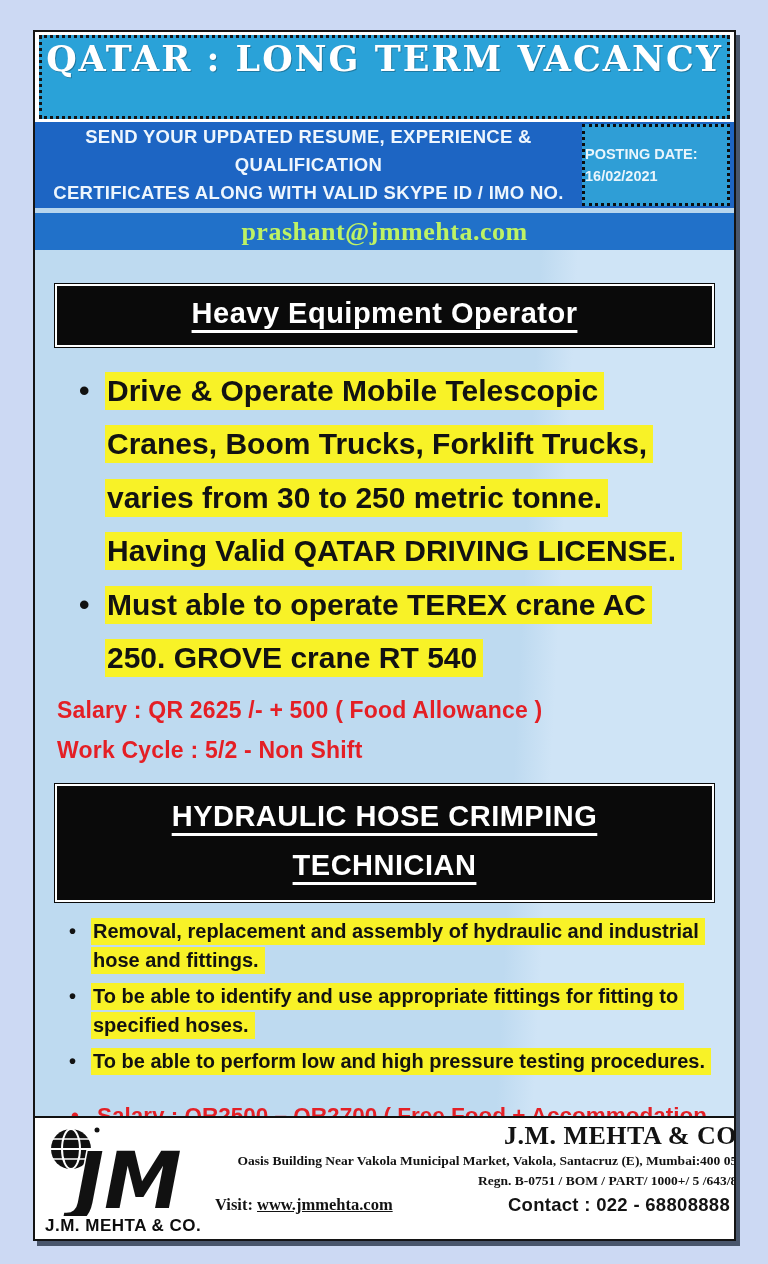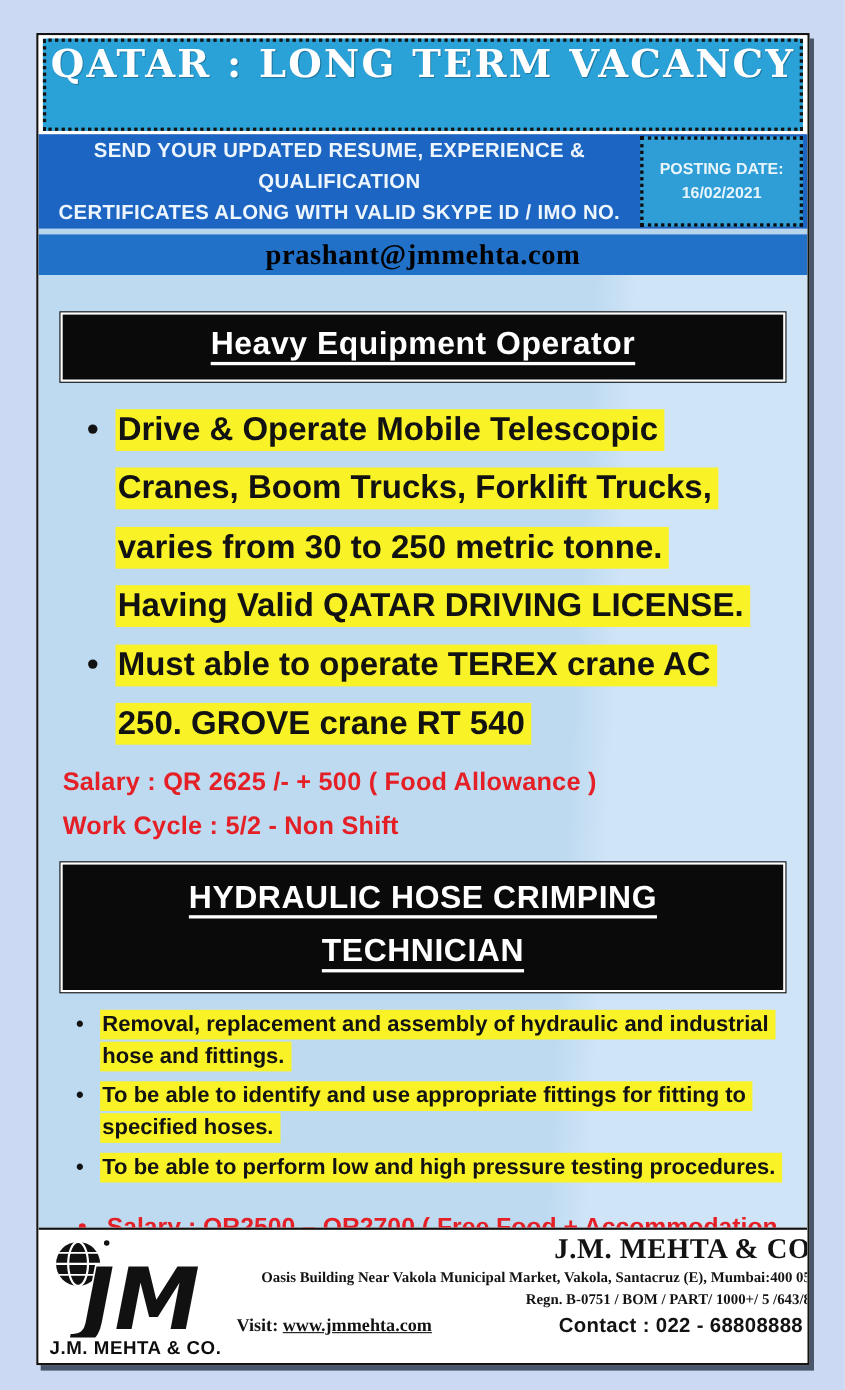--- a/index.html
+++ b/index.html
@@ -41,32 +41,32 @@
     align-items: center; justify-content: center;
     color: #eef6fd; font-weight: bold; font-size: 18.5px;
     line-height: 1.5; text-align: center; letter-spacing: .3px;
     padding: 11px 8px;
   }
   .posting-box {
     width: 148px; margin: 2px 4px 2px 0;
     background: var(--posting-blue, #2f9ed6);
     border: 3px dotted #0d0d0d;
     display: flex; flex-direction: column;
-    align-items: center; justify-content: center;
+    align-items: flex-start; justify-content: center;
     color: #e9f5fc; font-weight: bold; font-size: 14.5px;
     line-height: 1.55; text-align: center;
   }
   .strip { height: 5px; background: var(--strip-blue, #b7d6ee); }
   
   .email-bar {
     height: 37px; background: var(--email-blue, #2171c9);
     display: flex; align-items: center; justify-content: center;
   }
   .email-text {
-    color: #000000; font-family: "Liberation Serif", serif;
+    color: #bef264; font-family: "Liberation Serif", serif;
     font-size: 26px; font-weight: bold; letter-spacing: .5px;
     text-decoration: none;
   }
   
   .body-area {
     flex: 1;
     background: linear-gradient(93deg,
       var(--body-left, #bedaf0) 0%, var(--body-left, #bedaf0) 68%,
       var(--body-right, #cfe4f6) 73%, var(--body-right, #cfe4f6) 100%);
     overflow: hidden;

